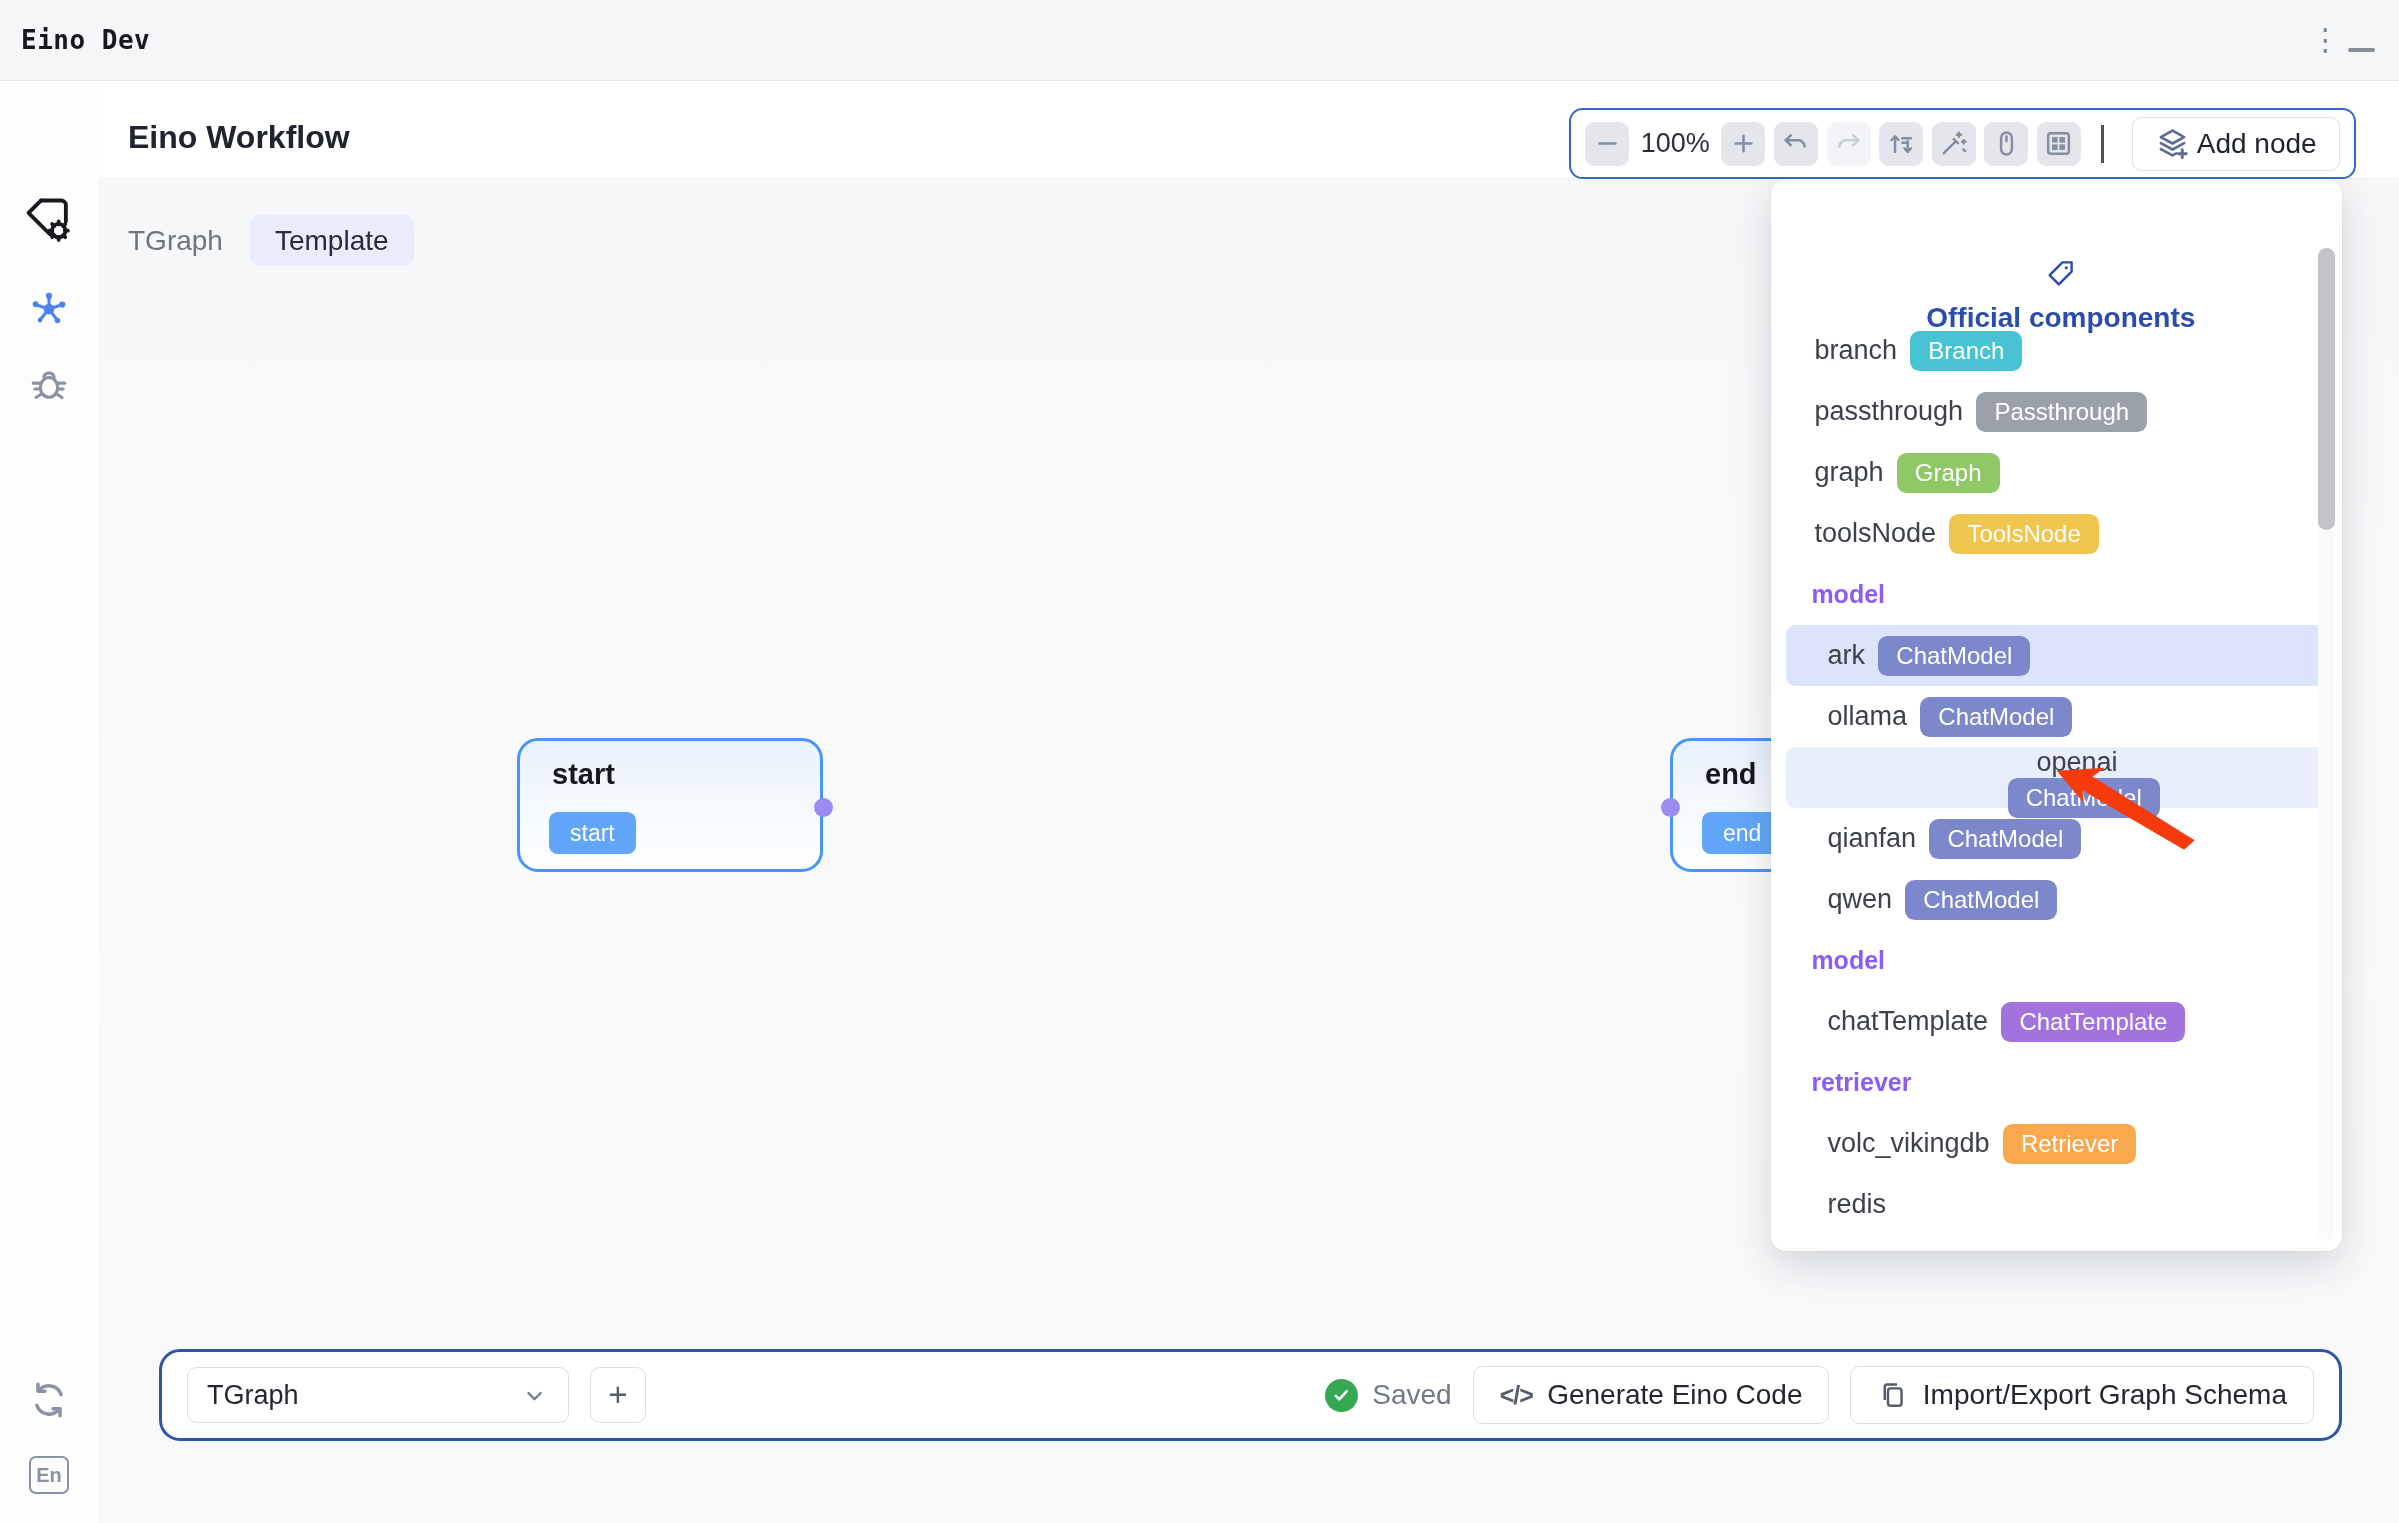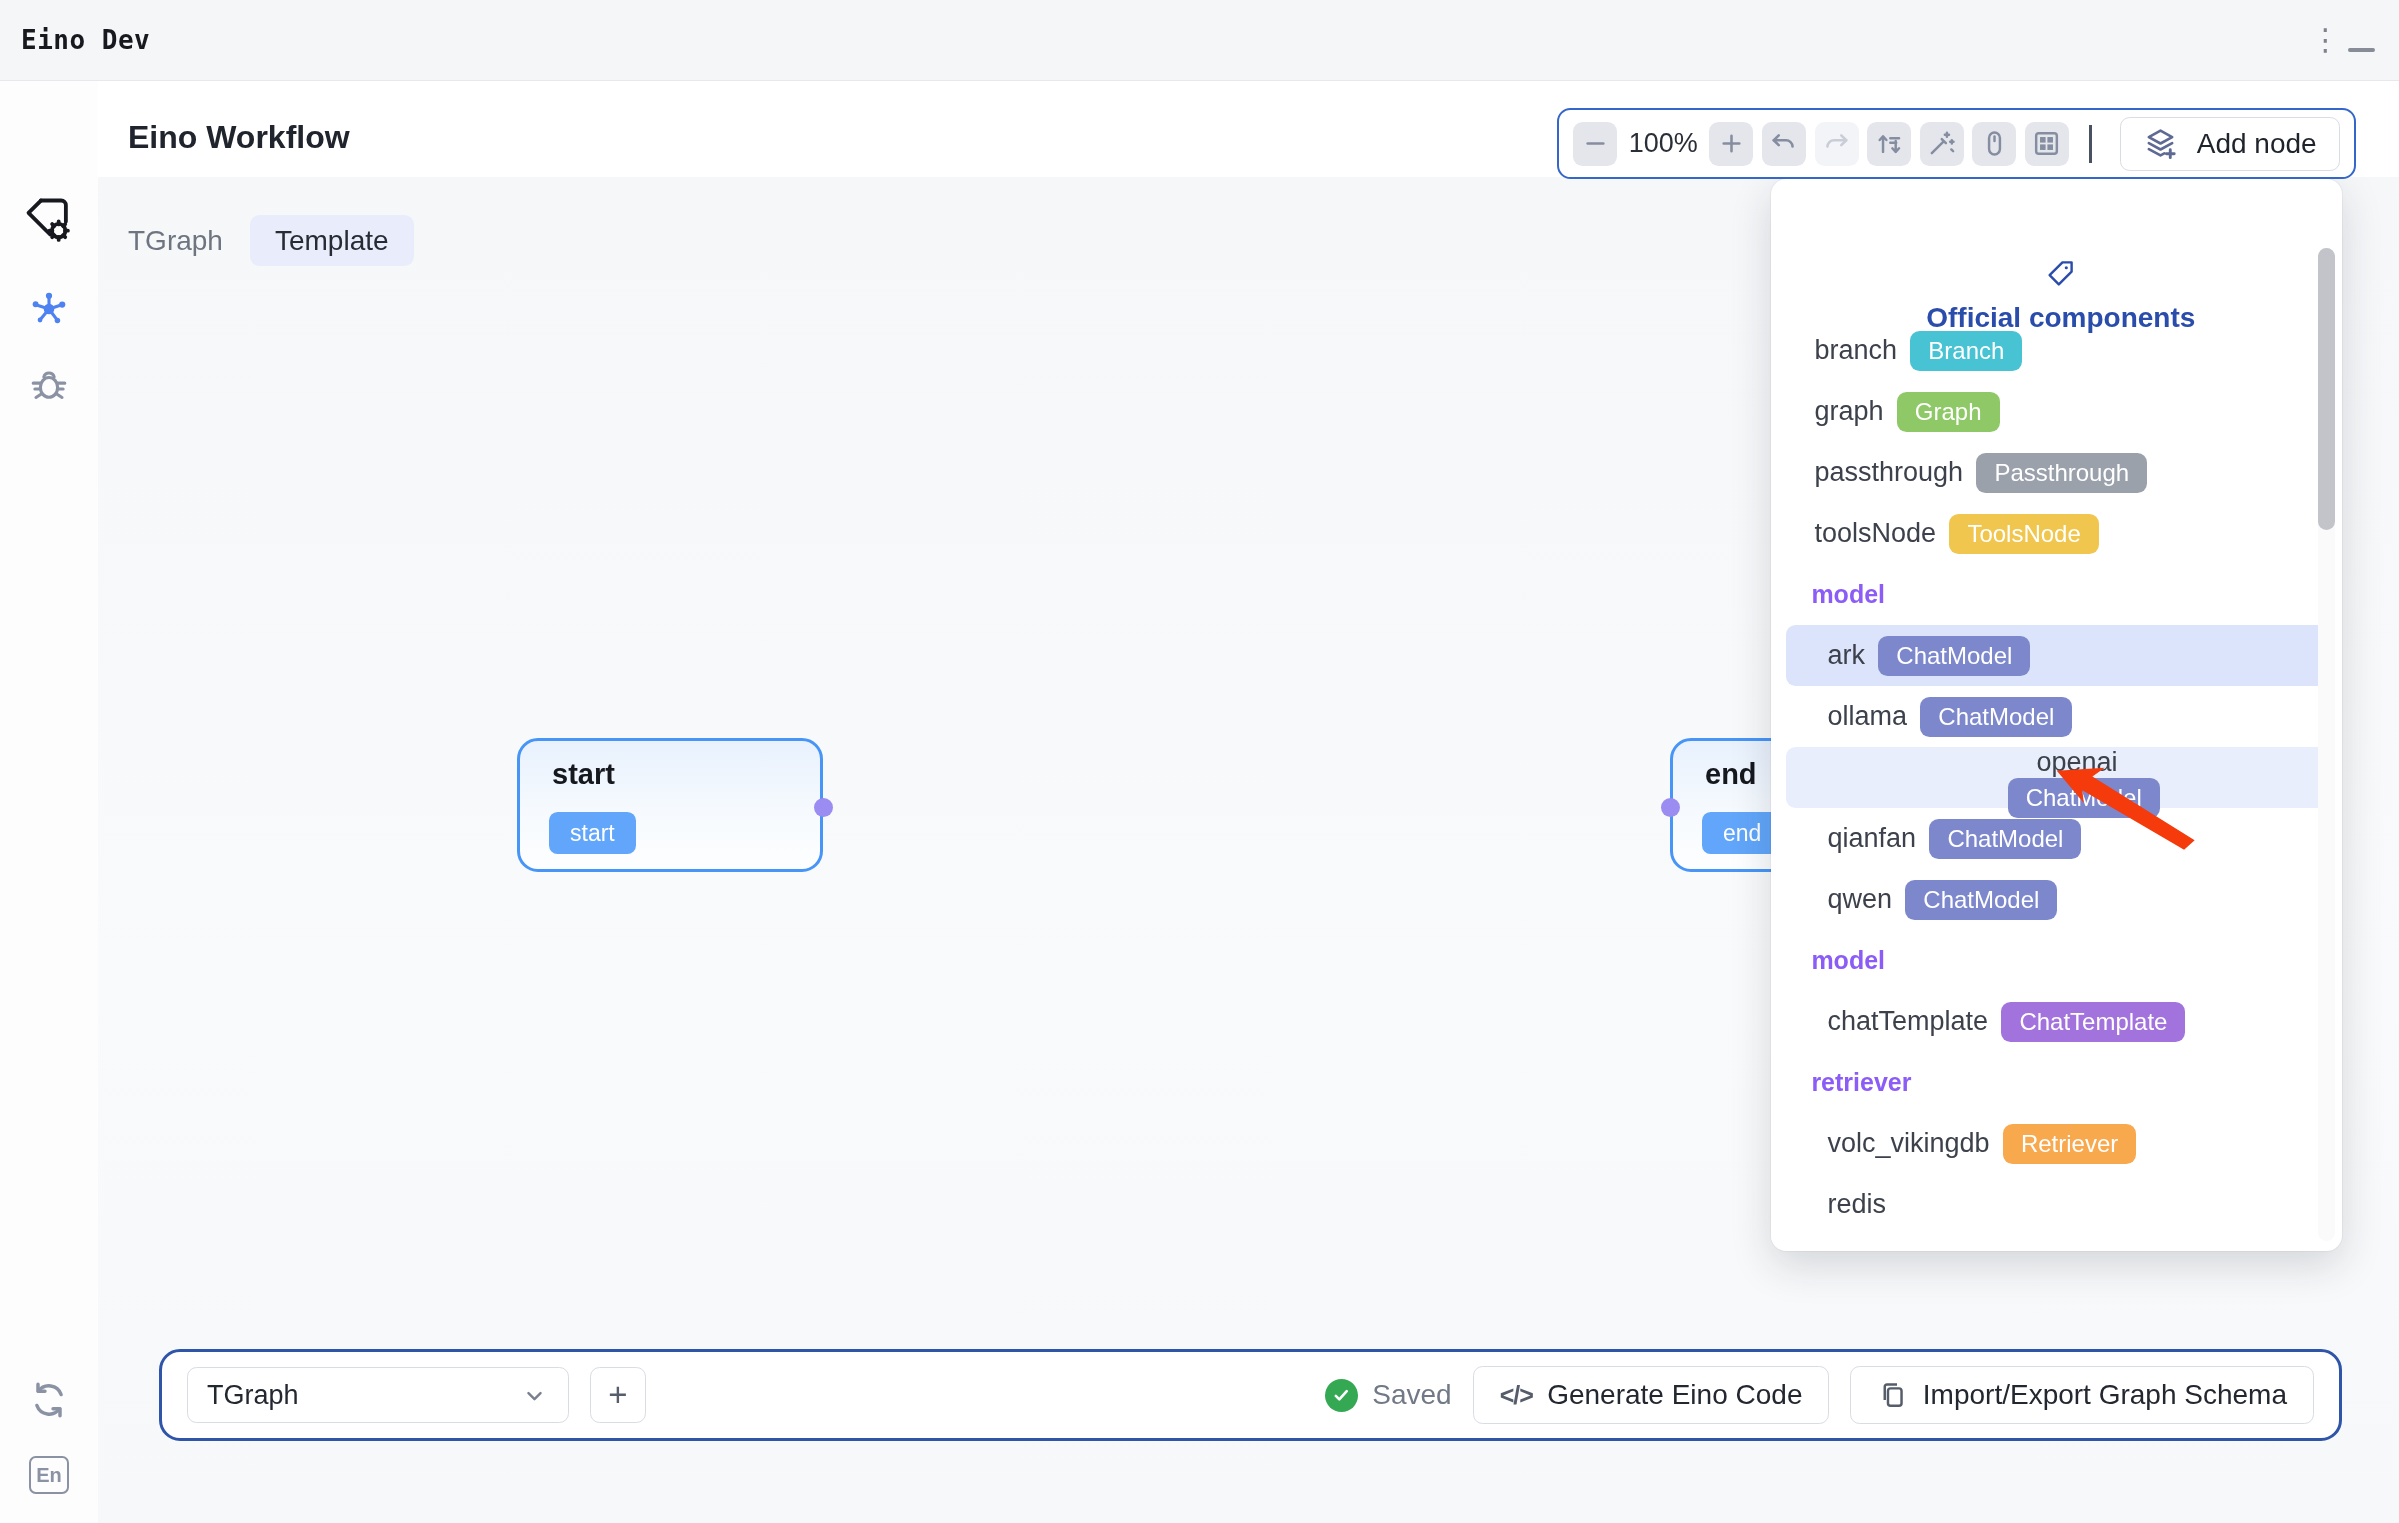--- a/index.html
+++ b/index.html
@@ -33,21 +33,21 @@
 
   
   .toolbar{position:absolute;right:44px;top:108px;height:71px;background:#fff;border:2.9px solid #3566c9;
            border-radius:13.4px;display:flex;align-items:center;padding:0 14.4px;gap:8.6px;box-sizing:border-box;z-index:30;}
   .tbtn{width:44px;height:44px;border-radius:9.6px;background:#e4e6ec;color:#858da0;display:flex;
         align-items:center;justify-content:center;flex:none;}
   .tbtn.disabled{background:#f3f4f7;color:#c9cdd7;}
   .zoom-label{width:75px;text-align:center;font-size:27px;color:#2a2e38;flex:none;}
   .tsep{width:2.9px;height:38px;background:#4a5262;margin:0 11.5px;flex:none;}
   .addnode{height:52px;border:1.9px solid #d9dce3;border-radius:9.6px;background:#fff;display:flex;
-           align-items:center;gap:19px;padding:0 22px;font-size:28px;color:#1e232c;margin-left:7.7px;flex:none;}
+           align-items:center;gap:7px;padding:0 22px;font-size:28px;color:#1e232c;margin-left:7.7px;flex:none;}
 
   
   .node{position:absolute;width:306px;height:134px;border:3.4px solid #4795f7;border-radius:21px;
         background:linear-gradient(180deg,#e8f1fd 0%,#f6fafe 55%,#fdfeff 100%);box-sizing:border-box;z-index:2;}
   .node-start{left:517px;top:738px;}
   .node-end{left:1670px;top:738px;}
   .ntitle{position:absolute;left:32px;top:17.3px;font-size:29px;font-weight:700;color:#15181e;}
   .nbadge{position:absolute;left:29px;top:71px;background:#61a6fa;color:#fff;font-size:23px;
           padding:7.7px 21px;border-radius:8.6px;}
   .port{position:absolute;width:19px;height:19px;border-radius:50%;background:#9a8cf0;top:57px;}
@@ -248,26 +248,26 @@
               <circle cx="16.8" cy="7.2" r="1.3" fill="#2a4dab" stroke="none"></circle>
             </svg>
           </span>
           <span>Official components</span>
         </div>
         <div class="row item">
           <span class="iname">branch</span>
           <span class="ibadge" style="background: rgb(71, 195, 211);">Branch</span>
         </div>
         <div class="row item">
+          <span class="iname">passthrough</span>
+          <span class="ibadge" style="background: rgb(154, 161, 171);">Passthrough</span>
+        </div>
+        <div class="row item">
           <span class="iname">graph</span>
           <span class="ibadge" style="background: rgb(143, 201, 103);">Graph</span>
-        </div>
-        <div class="row item">
-          <span class="iname">passthrough</span>
-          <span class="ibadge" style="background: rgb(154, 161, 171);">Passthrough</span>
         </div>
         <div class="row item">
           <span class="iname">toolsNode</span>
           <span class="ibadge" style="background: rgb(241, 198, 78);">ToolsNode</span>
         </div>
         <div class="row group">model</div>
         <div class="row item indent" style="background: rgb(219, 228, 250);">
           <span class="iname">ark</span>
           <span class="ibadge" style="background: rgb(125, 136, 204);">ChatModel</span>
         </div>

